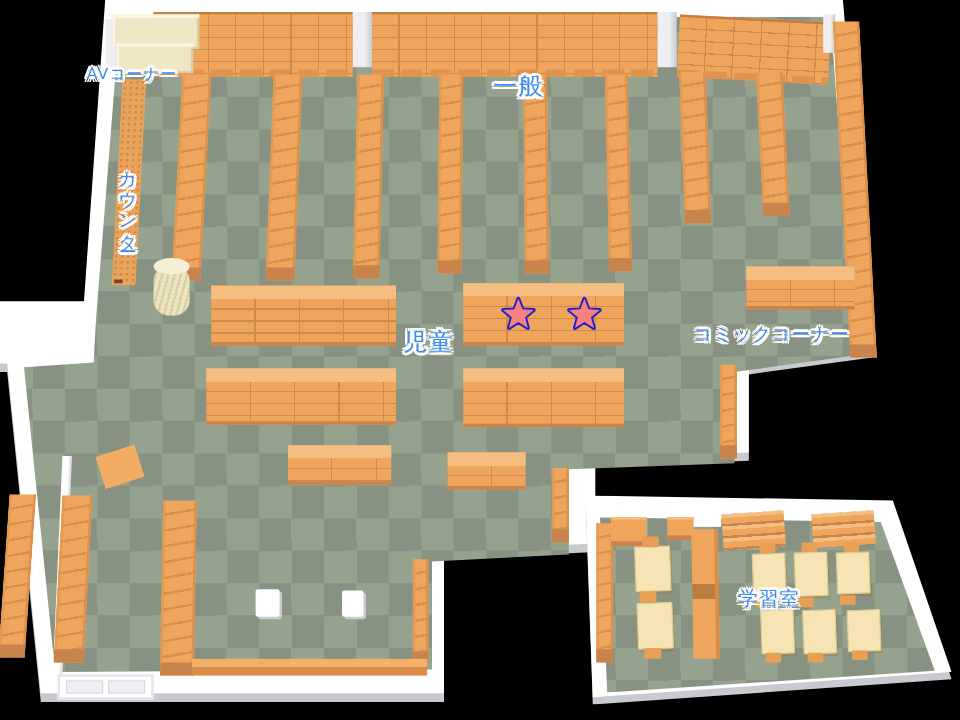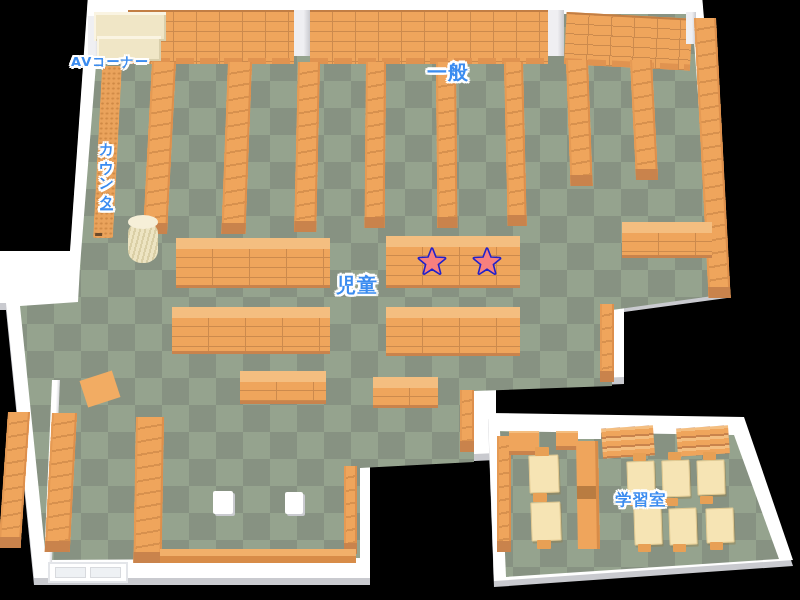--- a/index.html
+++ b/index.html
@@ -56,21 +56,21 @@
     box-shadow:inset 0 -4px 0 var(--shelf_dark);}
   .sdivider{position:absolute;transform:skewX(1deg);
     background:linear-gradient(var(--shelf_orange) 0 42%,#B97C41 42% 54%,var(--shelf_orange) 54%);
     box-shadow:inset -3px 0 0 #D88C48;}
   .srun{position:absolute;transform:rotate(-4deg);
     background:repeating-linear-gradient(to bottom,var(--shelf_top) 0 3px,var(--shelf_orange) 3px 8px,var(--shelf_dark) 8px 10px);}
   .desk{position:absolute;background:var(--desk_cream);border:1px solid #E2CA92;border-radius:1px;
     transform:rotate(-2deg);box-shadow:1px 2px 0 rgba(150,120,60,.35);}
   .chair{position:absolute;background:#E8A055;border-radius:1px;}
   .doorway{position:absolute;background:#FFFFFF;}
-  .label{position:absolute;transform:translate(-50%,-50%);color:var(--label_blue);font-weight:bold;white-space:nowrap;
+  .label{position:absolute;transform:translate(-50%,-50%);color:var(--label_blue);font-weight:normal;white-space:nowrap;
     letter-spacing:1px;
     text-shadow:-2px -2px 0 #fff,2px -2px 0 #fff,-2px 2px 0 #fff,2px 2px 0 #fff,0 -2.5px 0 #fff,0 2.5px 0 #fff,-2.5px 0 0 #fff,2.5px 0 0 #fff;text-align:right;}
   .label.vertical{writing-mode:vertical-rl;text-orientation:upright;letter-spacing:0;}
   .star{position:absolute;width:32px;height:32px;}
   .star polygon{fill:var(--star_fill);stroke:var(--star_outline);stroke-width:3.2;stroke-linejoin:round;paint-order:stroke;}
 </style>
 </head>
 <body>
 
 <div class="map">
@@ -152,22 +152,23 @@
   <div class="chair" style="left:703px;top:452px;width:13px;height:8px;"></div>
   <div class="chair" style="left:630px;top:498px;width:13px;height:8px;"></div>
   <div class="chair" style="left:665px;top:498px;width:13px;height:8px;"></div>
   <div class="chair" style="left:700px;top:496px;width:13px;height:8px;"></div>
   <div class="chair" style="left:638px;top:544px;width:13px;height:8px;"></div>
   <div class="chair" style="left:673px;top:544px;width:13px;height:8px;"></div>
   <div class="chair" style="left:710px;top:542px;width:13px;height:8px;"></div>
 
   <div class="label" style="left:110px;top:62px;font-size:13px;">AVコーナー</div>
   <div class="label vertical" style="left:106px;top:167px;font-size:15px;">カウンター</div>
-  <div class="label" style="left:448px;top:72px;font-size:20px;">一般</div>
+  <div class="label" style="left:432px;top:72px;font-size:20px;">一般</div>
   <div class="label" style="left:357px;top:285px;font-size:20px;">児童</div>
+  <div class="label" style="left:643px;top:279px;font-size:15px;">コミックコーナー</div>
   <div class="label" style="left:641px;top:500px;font-size:16px;">学習室</div>
 
   <svg class="star" style="left:416px;top:246px;" viewBox="0 0 32 32">
     <polygon points="16,3 19.4,11.8 28.8,12.3 21.5,18.3 23.9,27.4 16,22.3 8.1,27.4 10.5,18.3 3.2,12.3 12.6,11.8"></polygon>
   </svg>
   <svg class="star" style="left:471px;top:246px;" viewBox="0 0 32 32">
     <polygon points="16,3 19.4,11.8 28.8,12.3 21.5,18.3 23.9,27.4 16,22.3 8.1,27.4 10.5,18.3 3.2,12.3 12.6,11.8"></polygon>
   </svg>
 
 </div>

